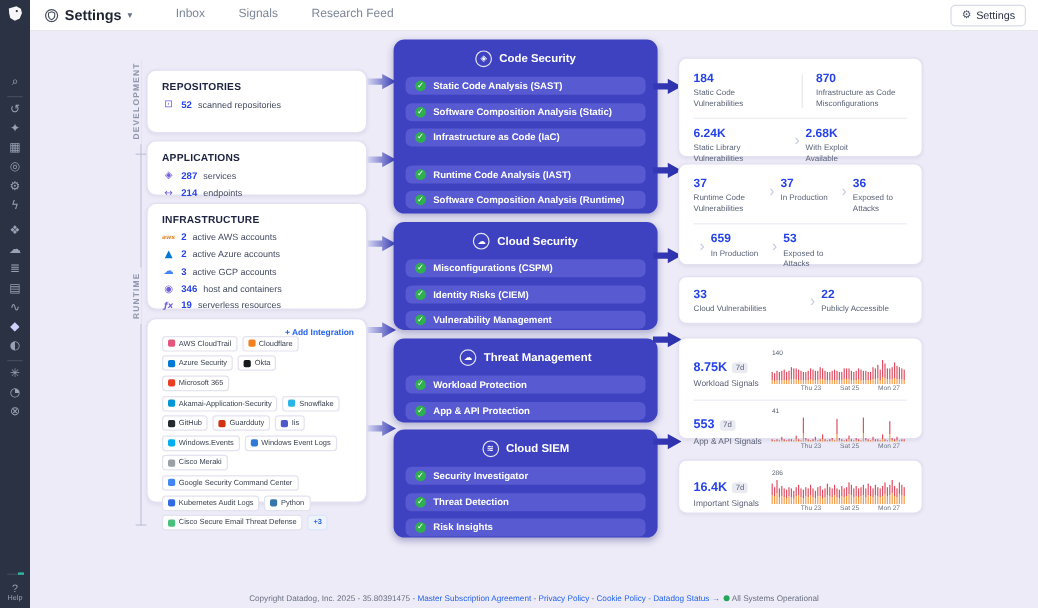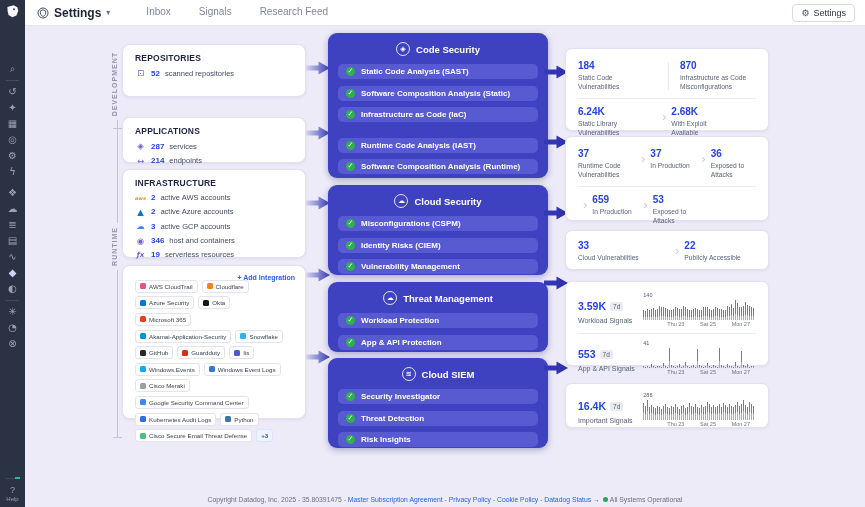--- a/index.html
+++ b/index.html
@@ -162,21 +162,21 @@
 </div>
 
 <div class="main">
 
   <div class="axis-line"></div>
   <div class="axis-tick" style="top:103px"></div>
   <div class="axis-tick" style="top:412px"></div>
   <div class="axis-label" style="top:23px">DEVELOPMENT</div>
   <div class="axis-label" style="top:198px">RUNTIME</div>
 
-  <div class="lcard" style="top:19px;height:53px">
+  <div class="lcard" style="top:33px;height:53px">
     <div class="ltitle">REPOSITORIES</div>
     <div class="litem">
       <span class="licon" style="color:#6f5edc">⊡</span>
       <span class="num">52</span>
       <span>scanned repositories</span>
     </div>
   </div>
 
   <div class="lcard" style="top:92px;height:46px">
     <div class="ltitle">APPLICATIONS</div>
@@ -471,21 +471,21 @@
       <div class="stat">
         <div class="n">22</div>
           <div class="l">Publicly Accessible</div>
       </div>
     </div>
   </div>
 
   <div class="scard" style="top:256px;height:85px">
     <div class="sigrow">
       <div class="sigleft">
-        <span class="sig-n">3.59K</span><span class="badge">7d</span>
+        <span class="sig-n">8.75K</span><span class="badge">7d</span>
         <div class="sig-l">Workload Signals</div>
       </div>
       <div class="chart">
         <span class="maxlab">140</span>
         <div class="bars">
             <div class="bar" style="height: 10px; background: linear-gradient(to top, rgb(240, 156, 74) 30%, rgb(221, 79, 99) 30%);"></div>
             <div class="bar" style="height: 9px; background: linear-gradient(to top, rgb(240, 156, 74) 30%, rgb(221, 79, 99) 30%);"></div>
             <div class="bar" style="height: 11px; background: linear-gradient(to top, rgb(240, 156, 74) 30%, rgb(221, 79, 99) 30%);"></div>
             <div class="bar" style="height: 10px; background: linear-gradient(to top, rgb(240, 156, 74) 30%, rgb(221, 79, 99) 30%);"></div>
             <div class="bar" style="height: 11px; background: linear-gradient(to top, rgb(240, 156, 74) 30%, rgb(221, 79, 99) 30%);"></div>

